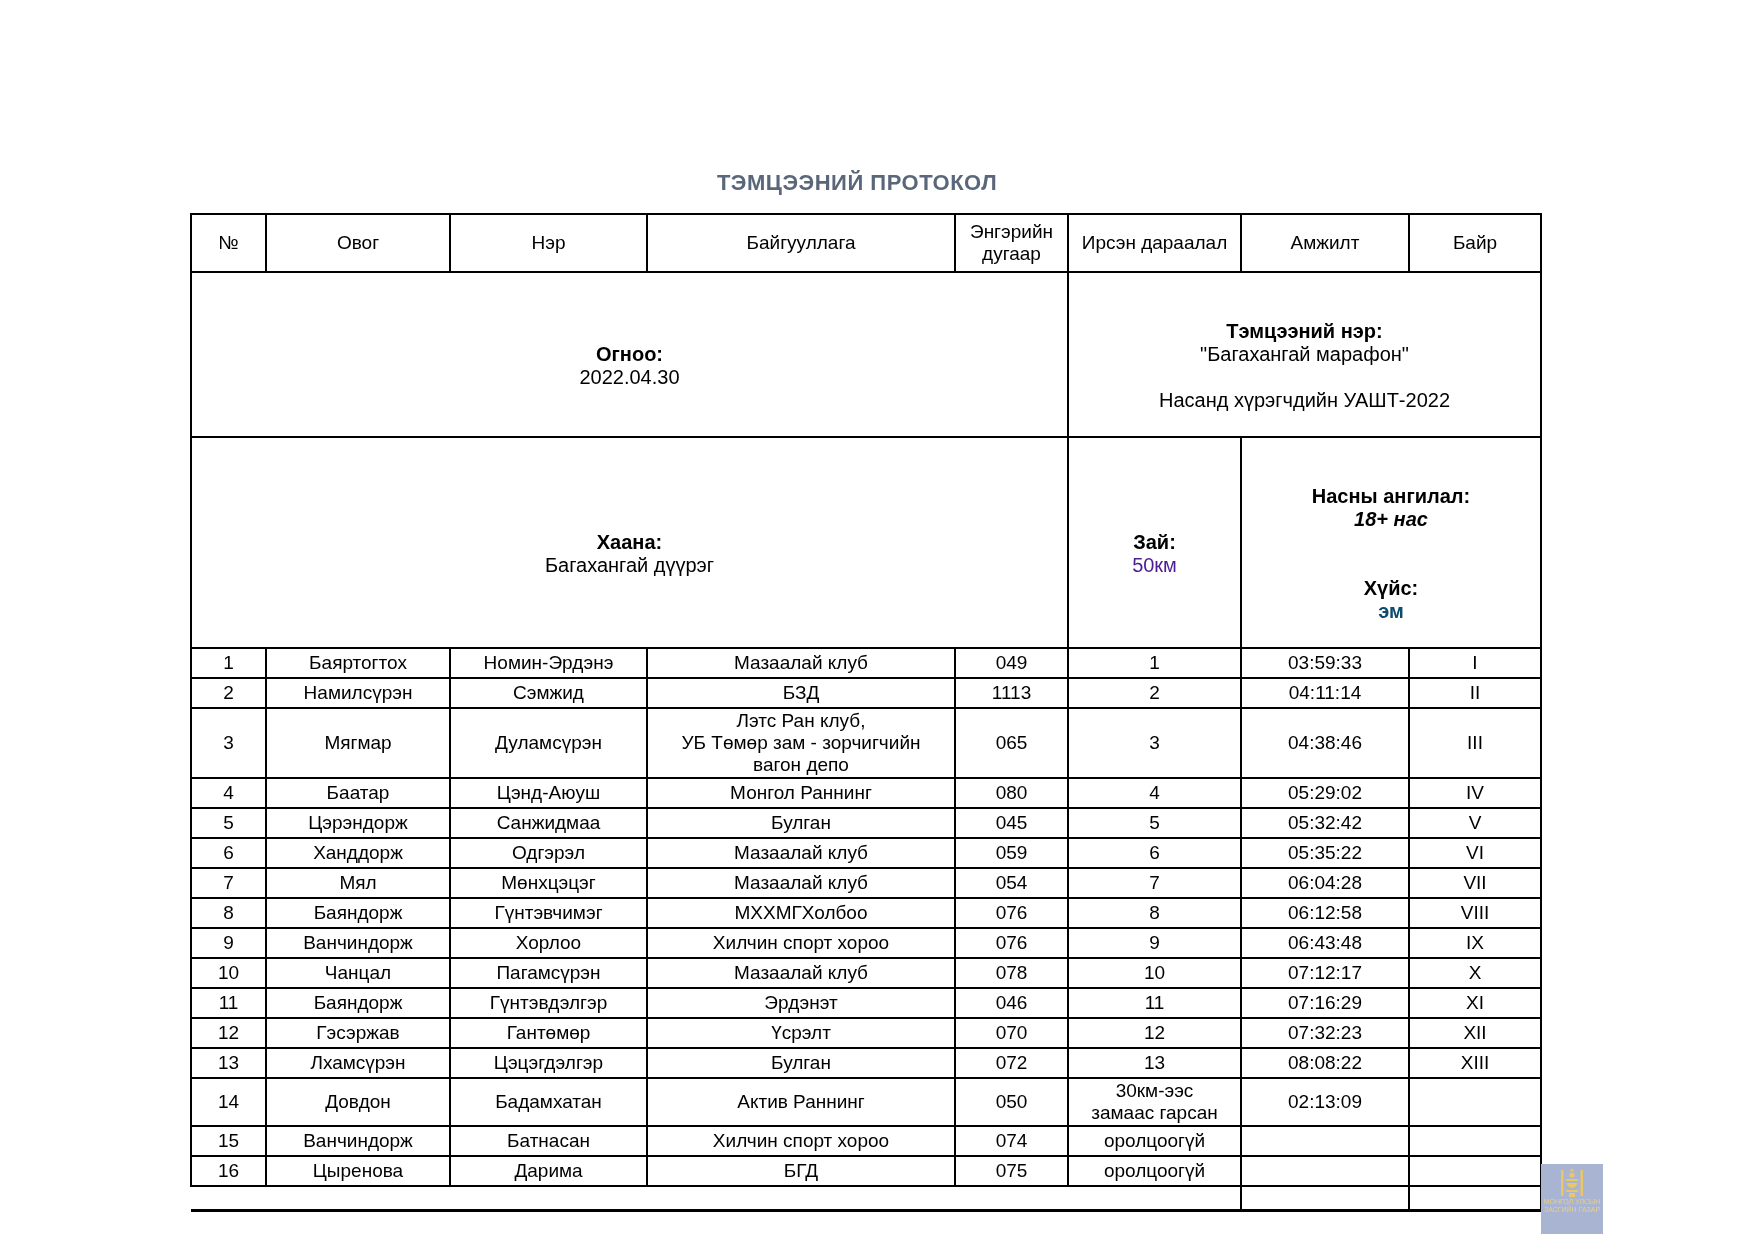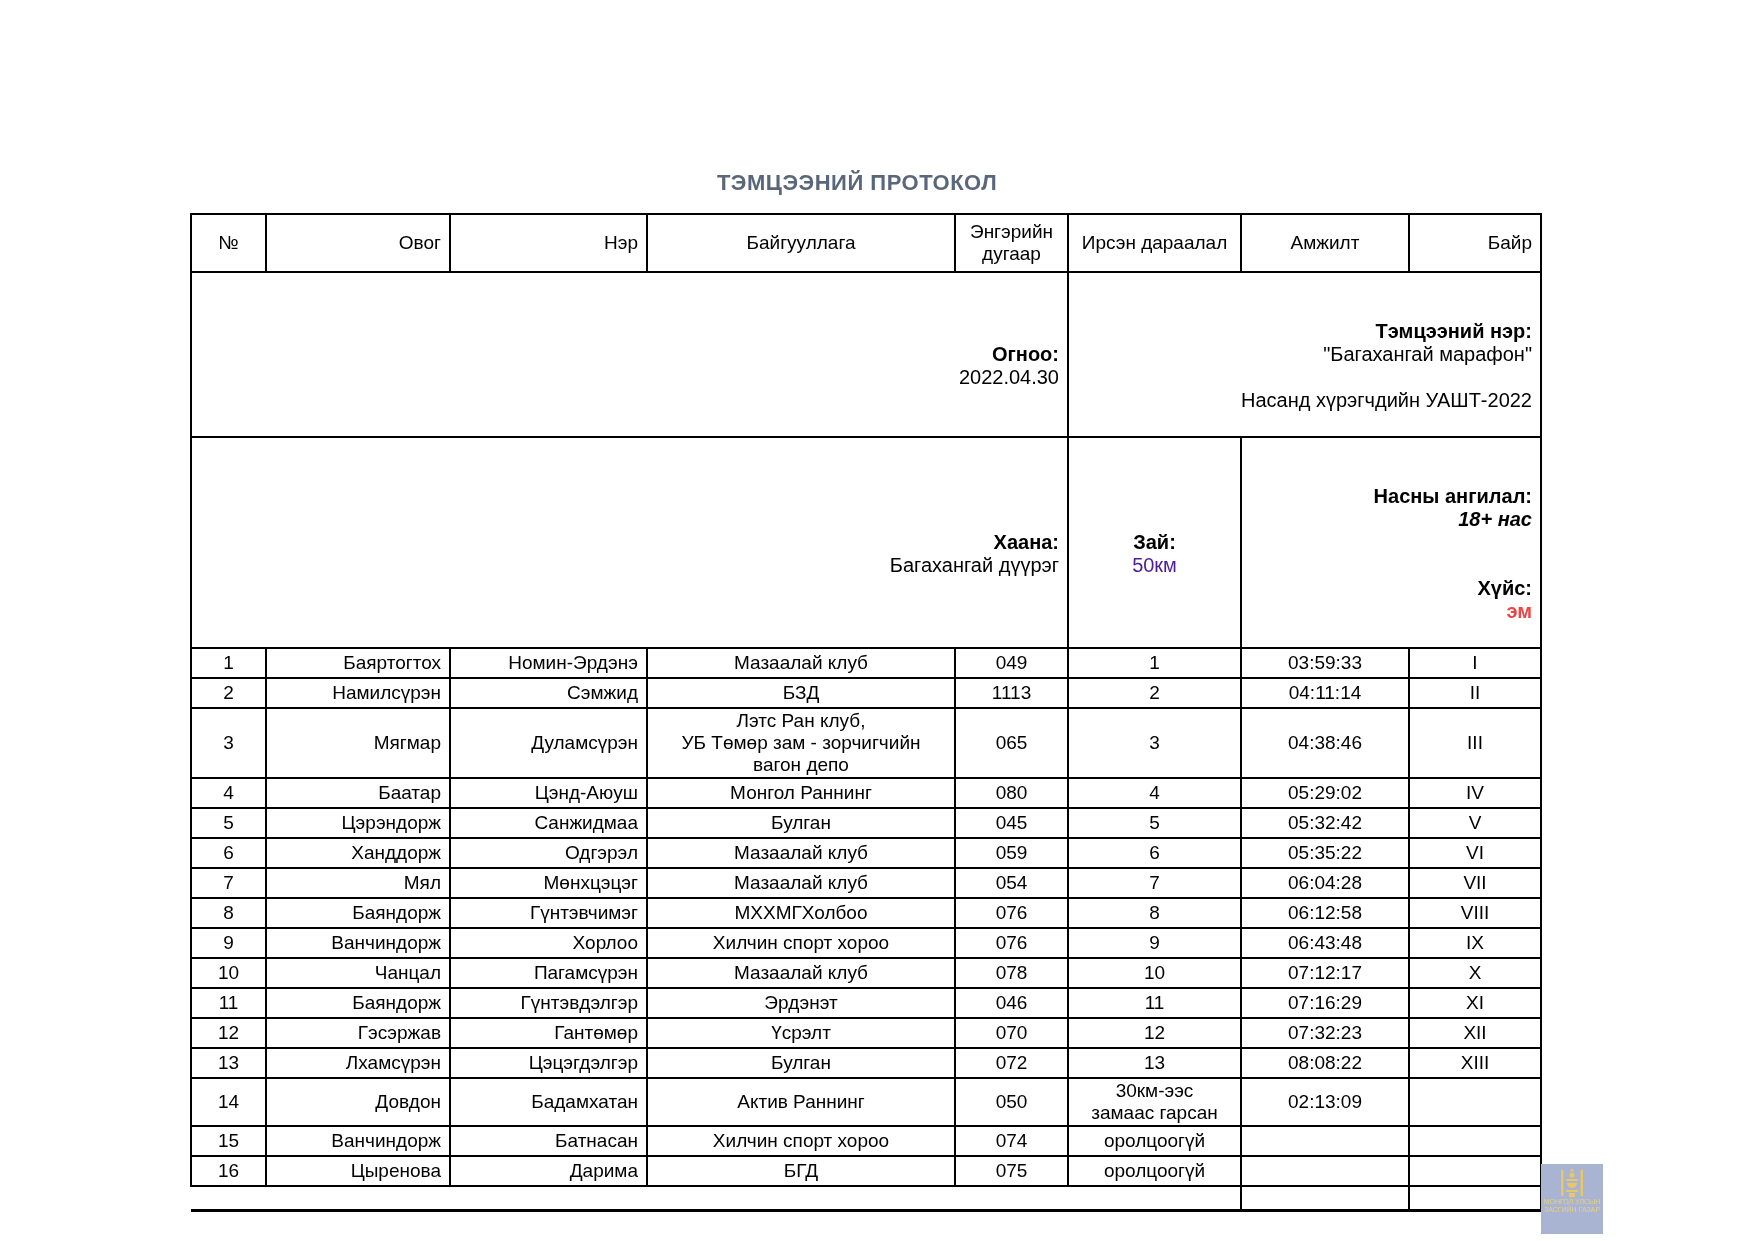--- a/index.html
+++ b/index.html
@@ -18,24 +18,24 @@
   table.protocol td, table.protocol th {
     border:2px solid #000; padding:1px 8px; vertical-align:middle;
     font-weight:normal; white-space:pre-line; overflow:hidden;
   }
   tr.row-info1 { height:94px; }
   tr.row-info2 { height:60px; }
   tr.row-info1 td, tr.row-info2 td { font-size:20px; }
   tr.row-header { height:58px; }
   tbody.results-body tr { height:30px; }
   .ac { text-align:center; }
-  .al { text-align:right; }
+  .al { text-align:center; }
   .lbl { font-weight:bold; }
   .val-red  { font-weight:normal; color:#4c1d95; }
-  .val-blue { font-weight:bold; color:#ef4444; }
+  .val-blue { font-weight:bold; color:#0c4a6e; }
   .bold { font-weight:bold;font-style:italic; }
   tr.footer-row { height:24px; }
   tr.footer-row td.open-cell { border:none; border-bottom:3px solid #000; }
   tr.footer-row td.boxed-cell { border:2px solid #000; border-bottom:3px solid #000; }
   .gov-logo {
     position:absolute; left:1541px; top:1164px; width:62px; height:70px;
     background:#a9b4d3; display:flex; flex-direction:column; align-items:center;
     justify-content:flex-start; padding-top:4px; box-sizing:border-box;
   }
   .gov-logo .logo-text {

